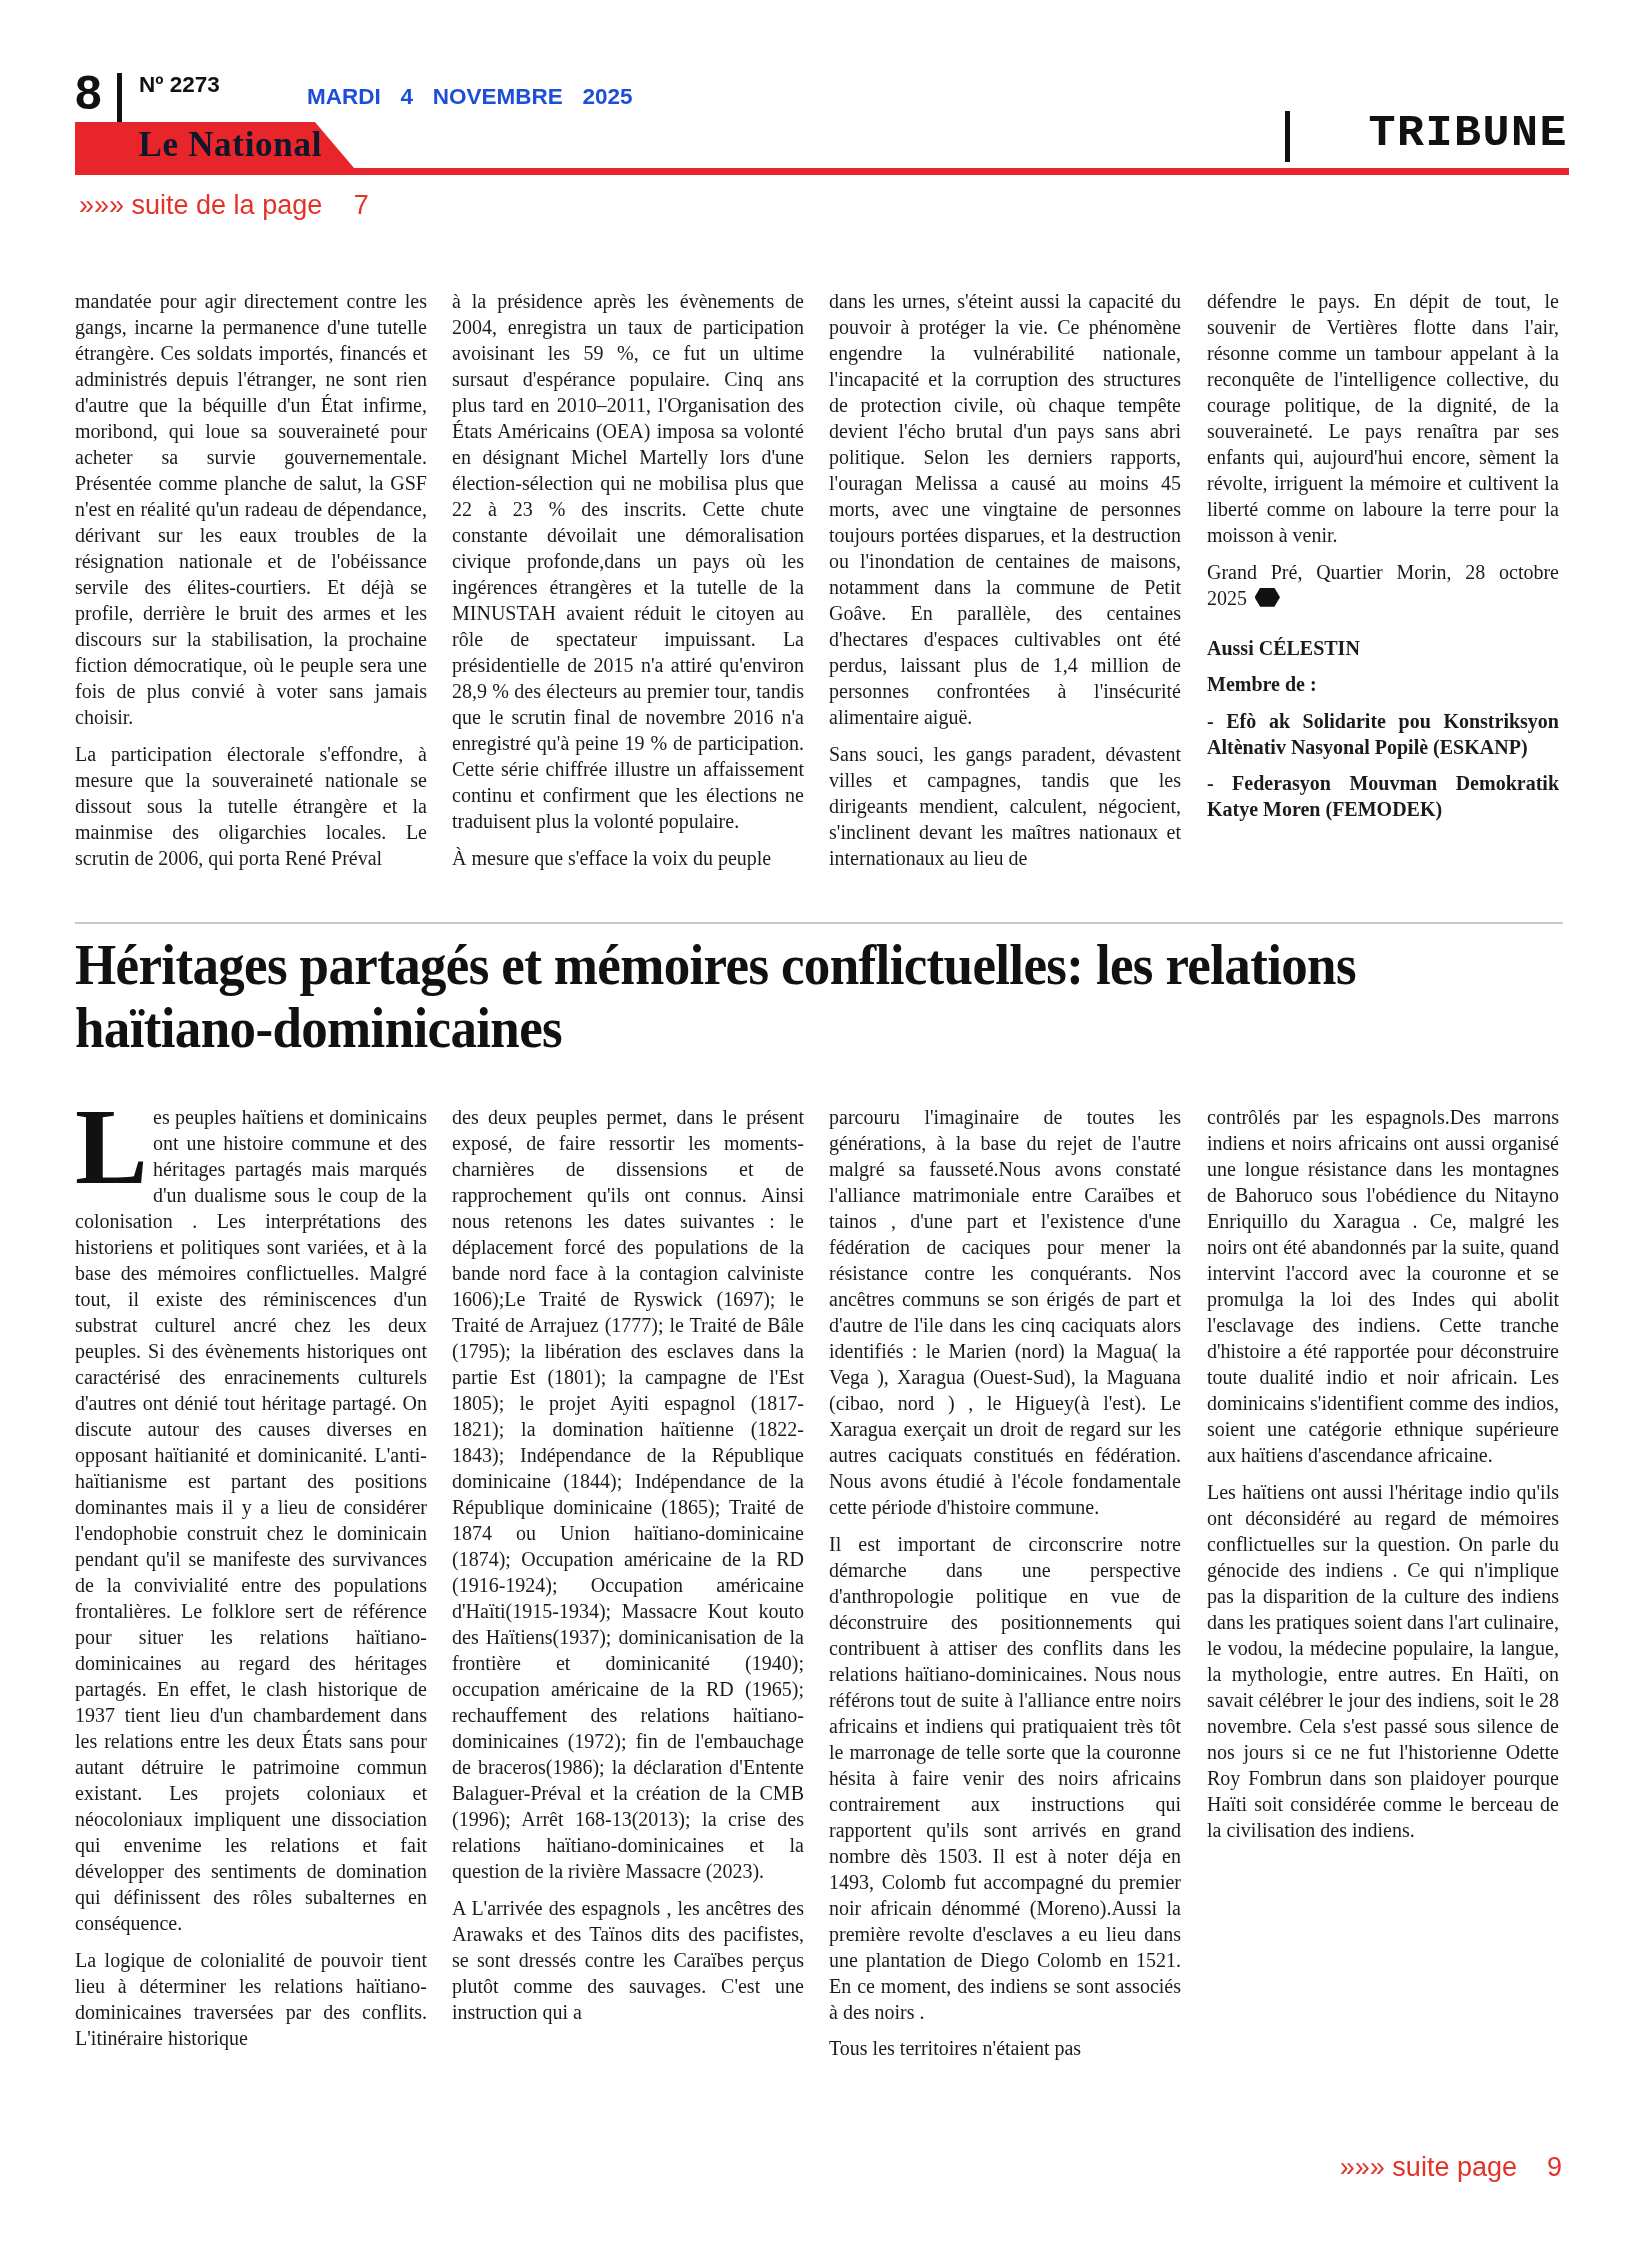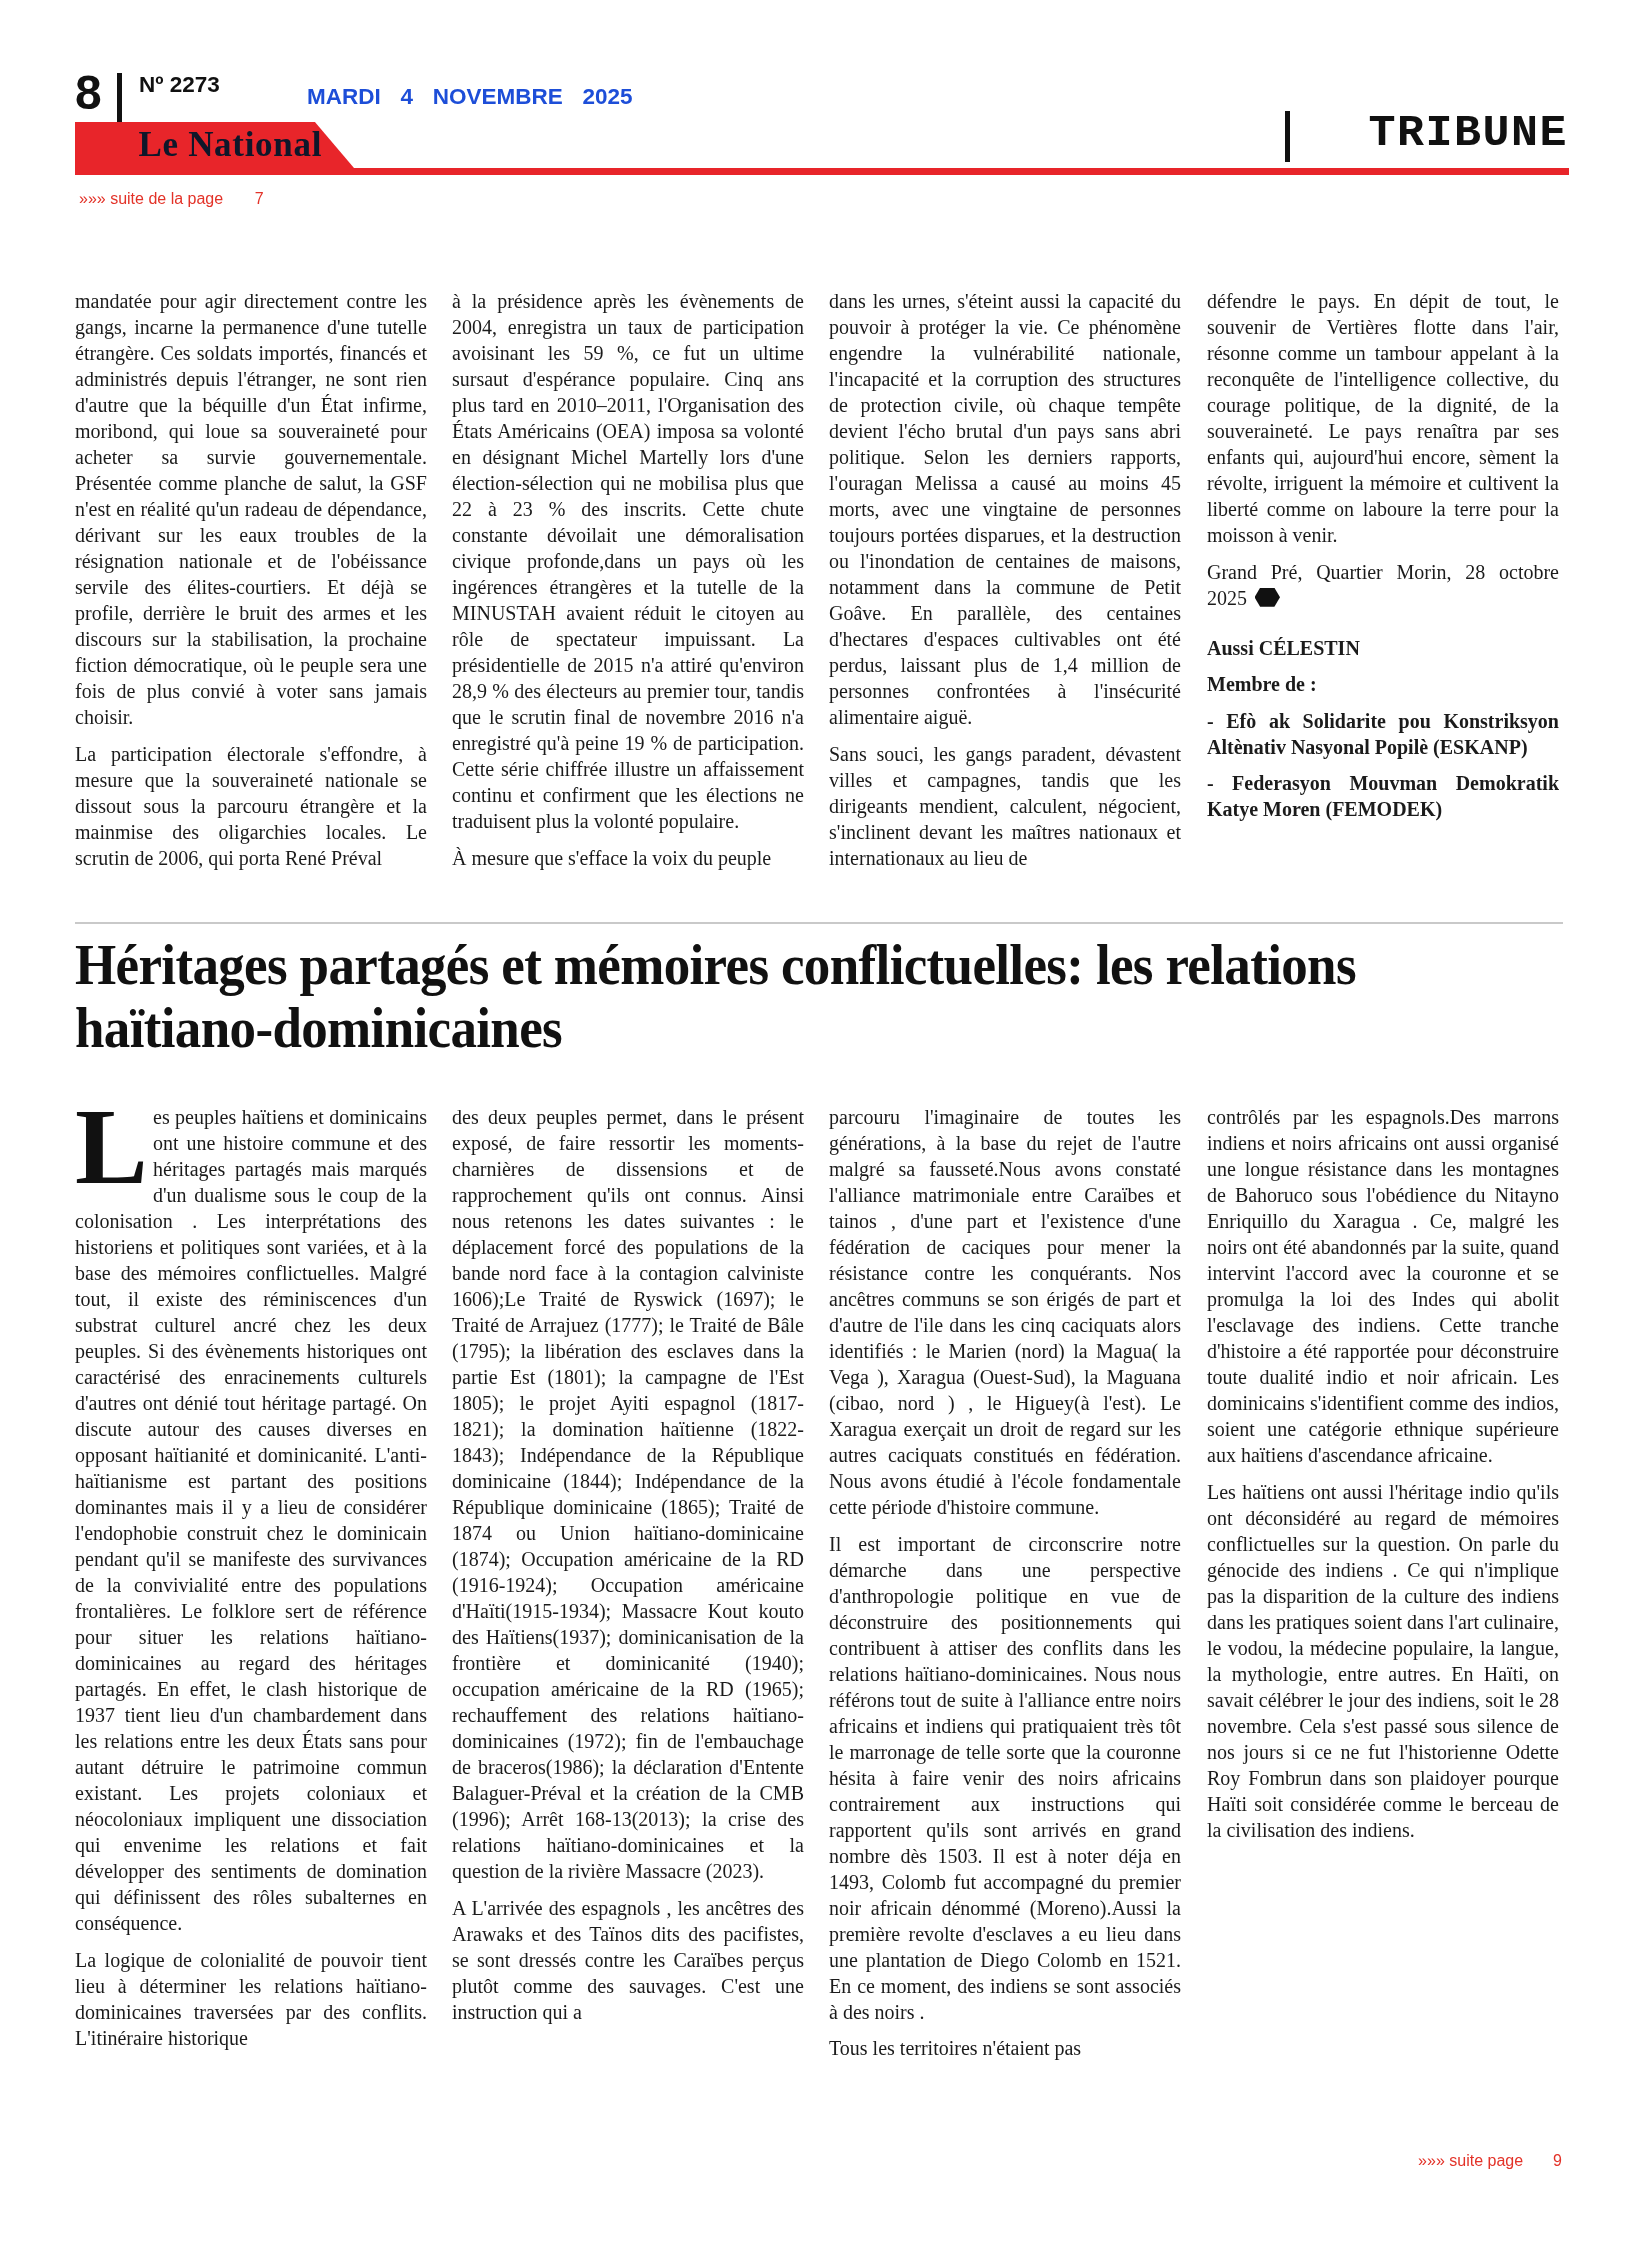--- a/index.html
+++ b/index.html
@@ -15,21 +15,21 @@
         font-weight:bold;font-size:22.5px;word-spacing:13.5px;color:#1d4ed8;}
   .banner{position:absolute;left:75px;top:122px;width:279px;height:46px;background:var(--brand,#e8252a);
           clip-path:polygon(0 0,86% 0,100% 100%,0 100%);}
   .banner-text{display:block;color:#0f172a;font-weight:bold;font-size:35px;line-height:46px;
                padding-left:31.5px;letter-spacing:0.7px;font-family:"Liberation Serif",serif;text-align:center;}
   .red-strip{position:absolute;left:75px;top:168px;width:1494px;height:6.7px;background:var(--brand,#e8252a);}
   .tribune-vbar{position:absolute;left:1285px;top:111px;width:5.2px;height:51px;background:#111;}
   .tribune{position:absolute;right:82px;top:108px;font-weight:bold;font-size:45px;
            letter-spacing:1.5px;color:#111;font-family:Liberation Mono, monospace;}
   
-  .suite{font-family:"Liberation Sans",sans-serif;font-size:16px;color:var(--link,#e33228);}
+  .suite{font-family:"Liberation Sans",sans-serif;font-size:27px;color:var(--link,#e33228);}
   .suite-prev{position:absolute;left:79px;top:190px;}
   .suite-prev .pg{margin-left:31.5px;}
   .suite-next{position:absolute;left:1207px;top:2152px;width:355px;text-align:right;}
   .suite-next .pg{margin-left:30px;}
   
   .col{position:absolute;width:352px;text-align:justify;font-size:20px;line-height:26px;
        overflow:hidden;margin-top:36px;}
   .top-col{top:252px;height:618px;}
   .main-col{top:1068px;height:1089px;}
   .cx1{left:75px;}.cx2{left:452px;}.cx3{left:829px;}.cx4{left:1207px;}
@@ -62,21 +62,21 @@
   <div class="tribune-vbar"></div>
   <div class="tribune">TRIBUNE</div>
 
   <div class="suite suite-prev">
     <span>»»» suite de la page</span><span class="pg">7</span>
   </div>
 
   <section>
     <div class="col top-col cx1">
         <p class="para">mandatée pour agir directement contre les gangs, incarne la permanence d'une tutelle étrangère. Ces soldats importés, financés et administrés depuis l'étranger, ne sont rien d'autre que la béquille d'un État infirme, moribond, qui loue sa souveraineté pour acheter sa survie gouvernementale. Présentée comme planche de salut, la GSF n'est en réalité qu'un radeau de dépendance, dérivant sur les eaux troubles de la résignation nationale et de l'obéissance servile des élites-courtiers. Et déjà se profile, derrière le bruit des armes et les discours sur la stabilisation, la prochaine fiction démocratique, où le peuple sera une fois de plus convié à voter sans jamais choisir.</p>
-        <p class="para">La participation électorale s'effondre, à mesure que la souveraineté nationale se dissout sous la parcouru étrangère et la mainmise des oligarchies locales. Le scrutin de 2006, qui porta René Préval</p>
+        <p class="para">La participation électorale s'effondre, à mesure que la souveraineté nationale se dissout sous la tutelle étrangère et la mainmise des oligarchies locales. Le scrutin de 2006, qui porta René Préval</p>
       </div>
     <div class="col top-col cx2">
         <p class="para">à la présidence après les évènements de 2004, enregistra un taux de participation avoisinant les 59 %, ce fut un ultime sursaut d'espérance populaire. Cinq ans plus tard en 2010–2011, l'Organisation des États Américains (OEA) imposa sa volonté en désignant Michel Martelly lors d'une élection-sélection qui ne mobilisa plus que 22 à 23 % des inscrits. Cette chute constante dévoilait une démoralisation civique profonde,dans un pays où les ingérences étrangères et la tutelle de la MINUSTAH avaient réduit le citoyen au rôle de spectateur impuissant. La présidentielle de 2015 n'a attiré qu'environ 28,9 % des électeurs au premier tour, tandis que le scrutin final de novembre 2016 n'a enregistré qu'à peine 19 % de participation. Cette série chiffrée illustre un affaissement continu et confirment que les élections ne traduisent plus la volonté populaire.</p>
         <p class="para">À mesure que s'efface la voix du peuple</p>
       </div>
     <div class="col top-col cx3">
         <p class="para">dans les urnes, s'éteint aussi la capacité du pouvoir à protéger la vie. Ce phénomène engendre la vulnérabilité nationale, l'incapacité et la corruption des structures de protection civile, où chaque tempête devient l'écho brutal d'un pays sans abri politique. Selon les derniers rapports, l'ouragan Melissa a causé au moins 45 morts, avec une vingtaine de personnes toujours portées disparues, et la destruction ou l'inondation de centaines de maisons, notamment dans la commune de Petit Goâve. En parallèle, des centaines d'hectares d'espaces cultivables ont été perdus, laissant plus de 1,4 million de personnes confrontées à l'insécurité alimentaire aiguë.</p>
         <p class="para">Sans souci, les gangs paradent, dévastent villes et campagnes, tandis que les dirigeants mendient, calculent, négocient, s'inclinent devant les maîtres nationaux et internationaux au lieu de</p>
       </div>
     <div class="col top-col cx4">

